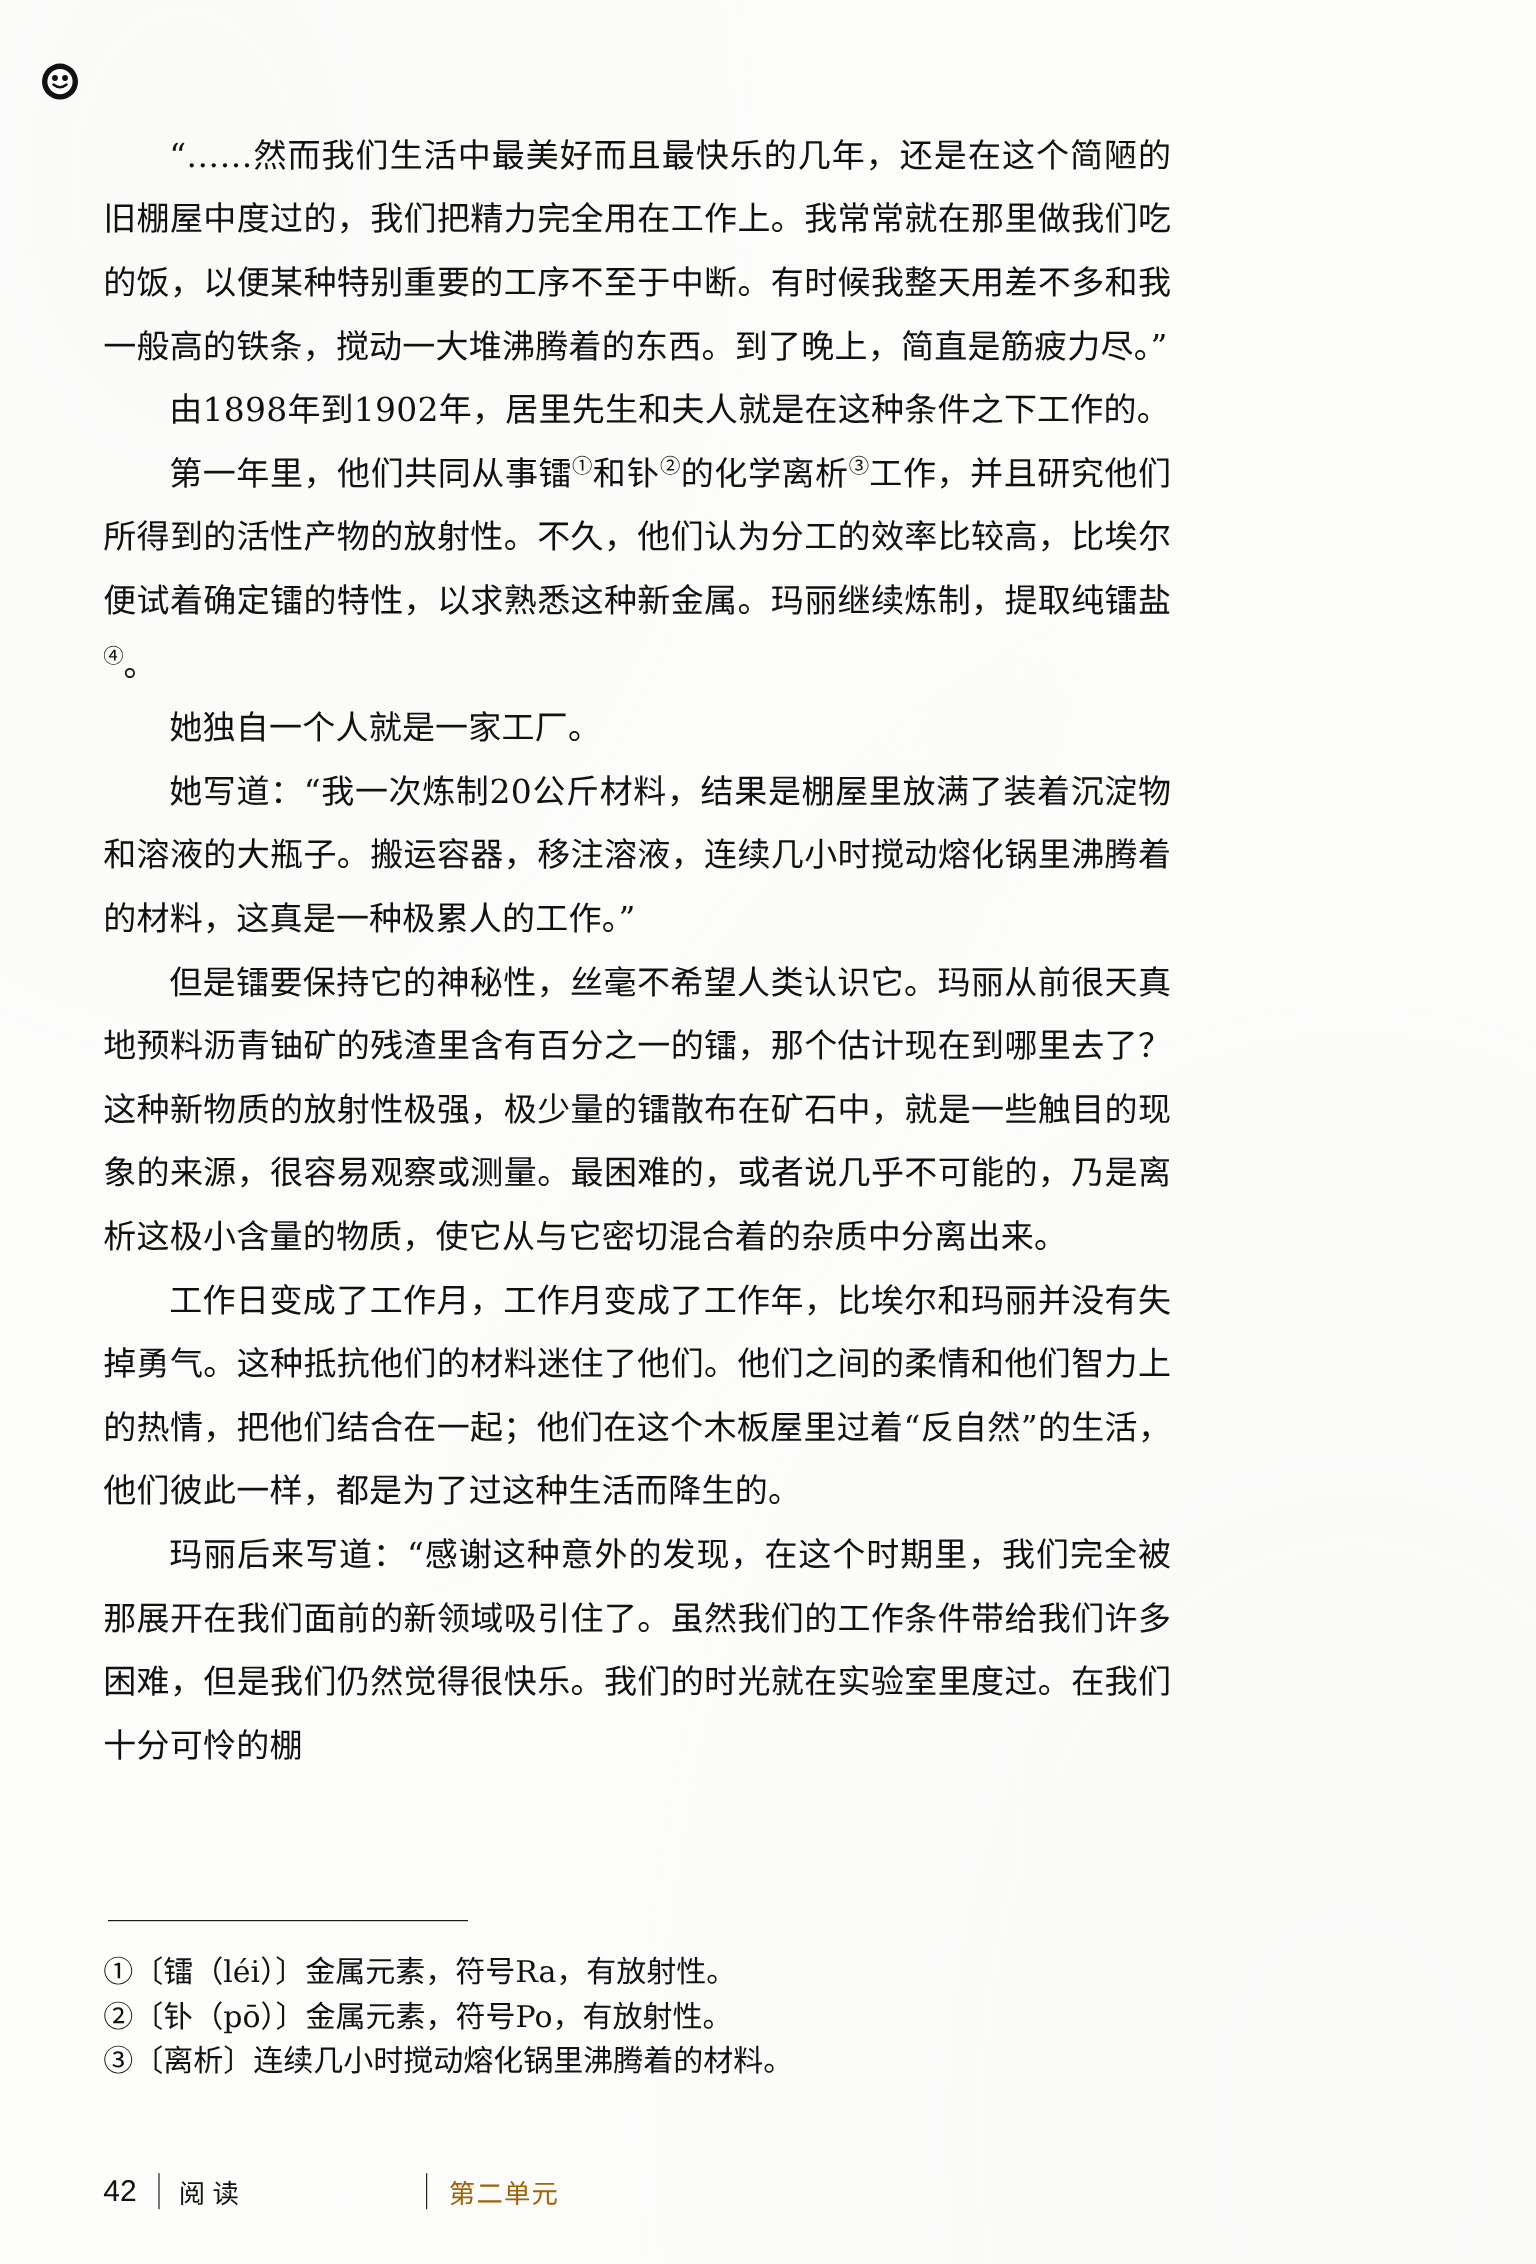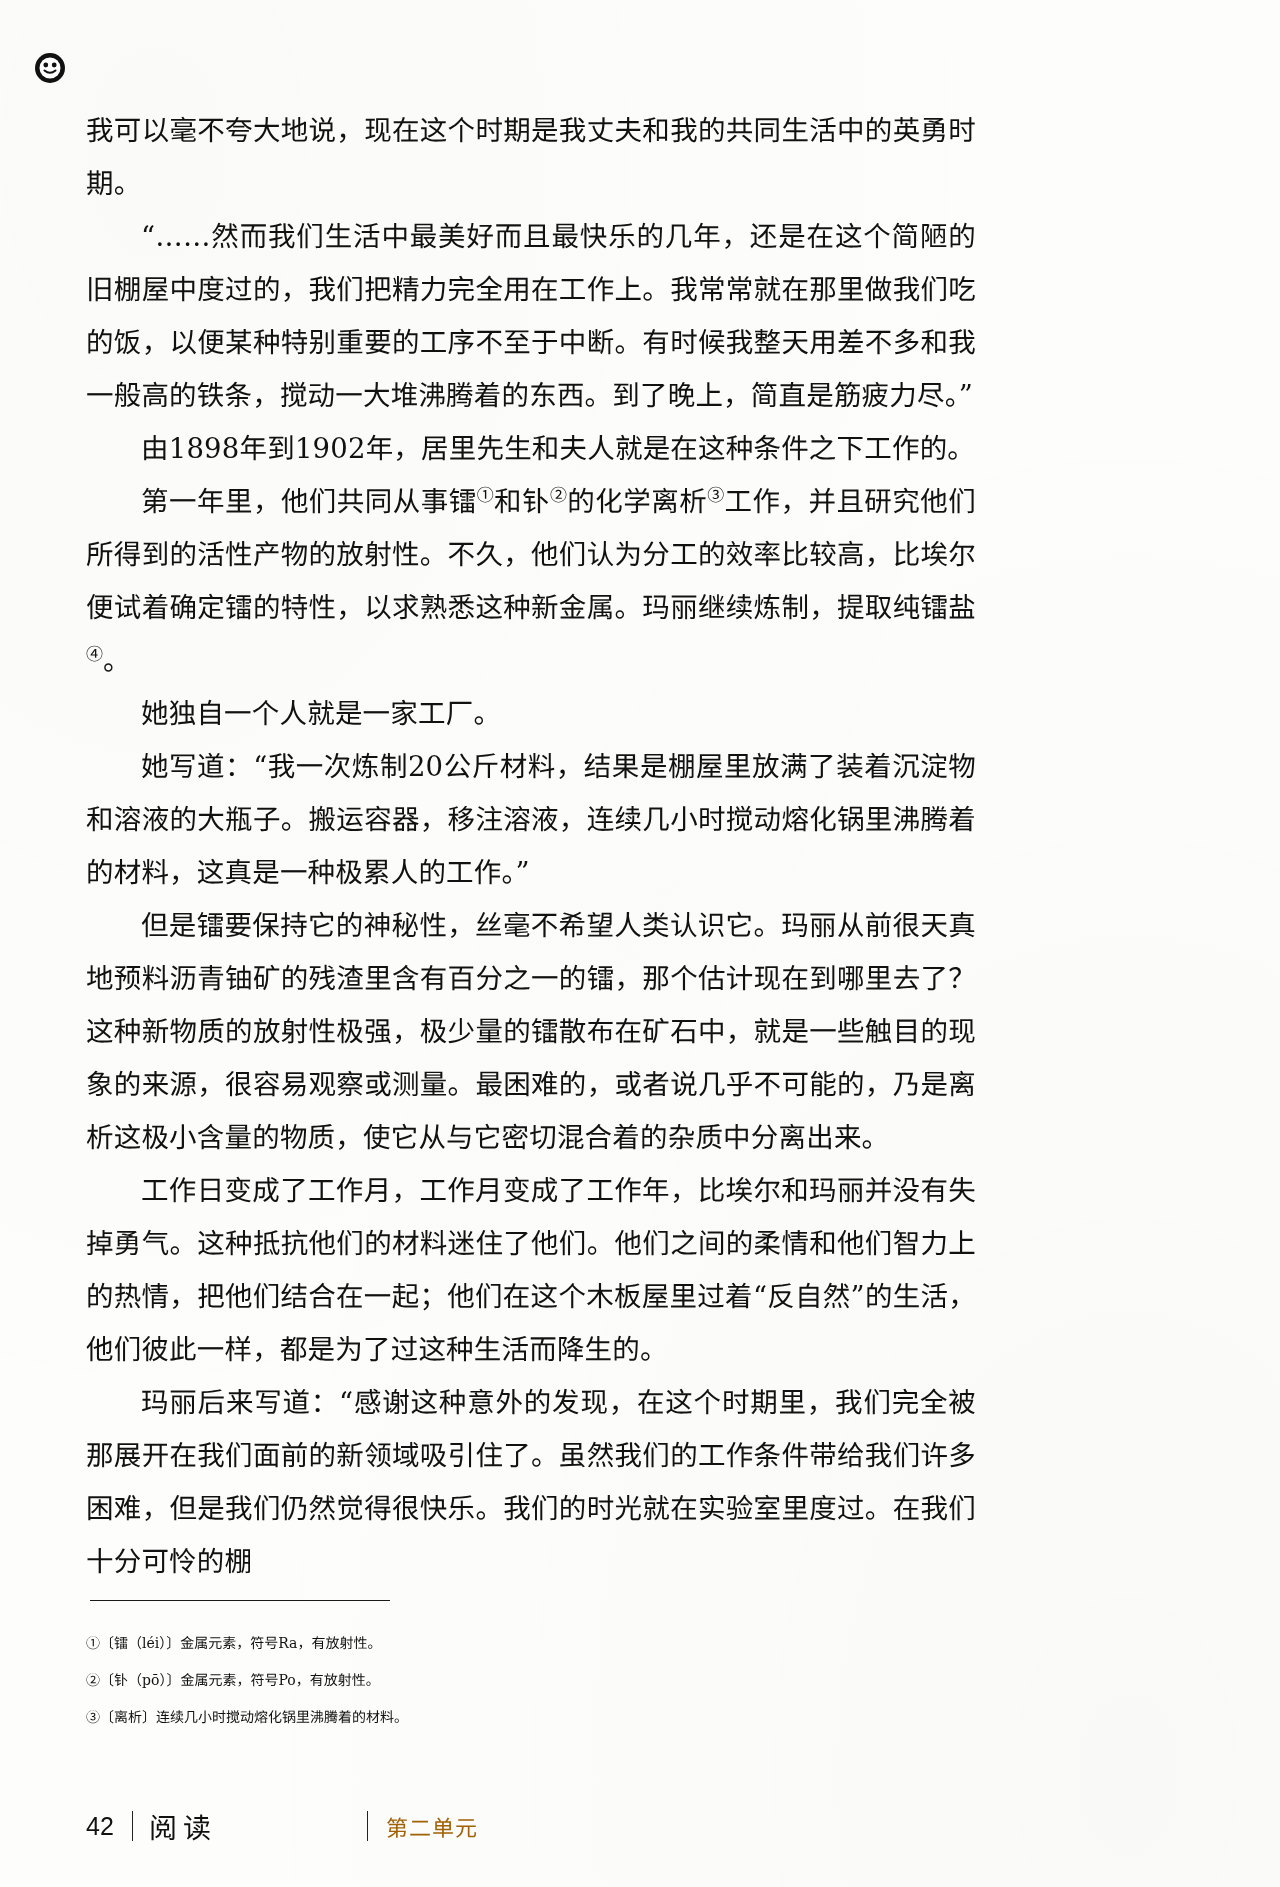--- a/index.html
+++ b/index.html
@@ -85,21 +85,21 @@
     margin: 0 0 24px 4px;
   }
   .footnote-cols {
     display: flex;
     gap: 18px;
   }
   .fn-col { width: 440px; }
   .fn-col.right { padding-left: 12px; }
 
   .fn-item {
-    font-size: 14px;
+    font-size: 25px;
     line-height: 37px;
     text-indent: 0;
     margin: 0;
     font-family: "DejaVu Serif", "Liberation Serif", serif;
     white-space: nowrap;
   }
   .fn-cont {
     font-size: 19.5px;
     line-height: 37px;
     padding-left: 28px;
@@ -123,21 +123,21 @@
     color: #111;
     width: 44px;
   }
   .footer-div {
     width: 0;
     height: 30px;
     border-left: 1.6px solid #222;
     margin: 0 16px 0 2px;
   }
   .footer-label {
-    font-size: 28px;
+    font-size: 22px;
     letter-spacing: 6px;
     color: #111;
     font-family: "DejaVu Serif", "Liberation Serif", serif;
   }
   .footer-spacer { width: 150px; }
   .footer-div2 {
     width: 0;
     height: 30px;
     border-left: 1.6px solid #222;
     margin: 0 18px 0 0;
@@ -159,21 +159,20 @@
     <svg width="34" height="34" viewBox="0 0 34 34" xmlns="http://www.w3.org/2000/svg">
       <circle cx="17" cy="17" r="15" fill="#111111"></circle>
       <circle cx="17" cy="17" r="10.5" fill="#ffffff"></circle>
       <circle cx="12.8" cy="14" r="2.4" fill="#111111"></circle>
       <circle cx="21.2" cy="14" r="2.4" fill="#111111"></circle>
       <path d="M11.5 19.5 Q17 24 22.5 19.5" stroke="#111111" stroke-width="2.1" fill="none" stroke-linecap="round"></path>
     </svg>
   </div>
 
   <div class="content">
-    <p class="para no-indent">我可以毫不夸大地说，现在这个时期是我丈夫和我的共同生活中的英勇时期。</p>
     <p class="para">“……然而我们生活中最美好而且最快乐的几年，还是在这个简陋的旧棚屋中度过的，我们把精力完全用在工作上。我常常就在那里做我们吃的饭，以便某种特别重要的工序不至于中断。有时候我整天用差不多和我一般高的铁条，搅动一大堆沸腾着的东西。到了晚上，简直是筋疲力尽。”</p>
     <p class="para">由1898年到1902年，居里先生和夫人就是在这种条件之下工作的。</p>
 
     <p class="para">
       <span>第一年里，他们共同从事镭</span><sup class="fn-mark">①</sup><span>和钋</span><sup class="fn-mark">②</sup><span>的化学离析</span><sup class="fn-mark">③</sup><span>工作，并且研究他们所得到的活性产物的放射性。不久，他们认为分工的效率比较高，比埃尔便试着确定镭的特性，以求熟悉这种新金属。玛丽继续炼制，提取纯镭盐</span><sup class="fn-mark">④</sup><span>。</span>
     </p>
 
     <p class="para">她独自一个人就是一家工厂。</p>
     <p class="para">她写道：“我一次炼制20公斤材料，结果是棚屋里放满了装着沉淀物和溶液的大瓶子。搬运容器，移注溶液，连续几小时搅动熔化锅里沸腾着的材料，这真是一种极累人的工作。”</p>
     <p class="para">但是镭要保持它的神秘性，丝毫不希望人类认识它。玛丽从前很天真地预料沥青铀矿的残渣里含有百分之一的镭，那个估计现在到哪里去了？这种新物质的放射性极强，极少量的镭散布在矿石中，就是一些触目的现象的来源，很容易观察或测量。最困难的，或者说几乎不可能的，乃是离析这极小含量的物质，使它从与它密切混合着的杂质中分离出来。</p>

